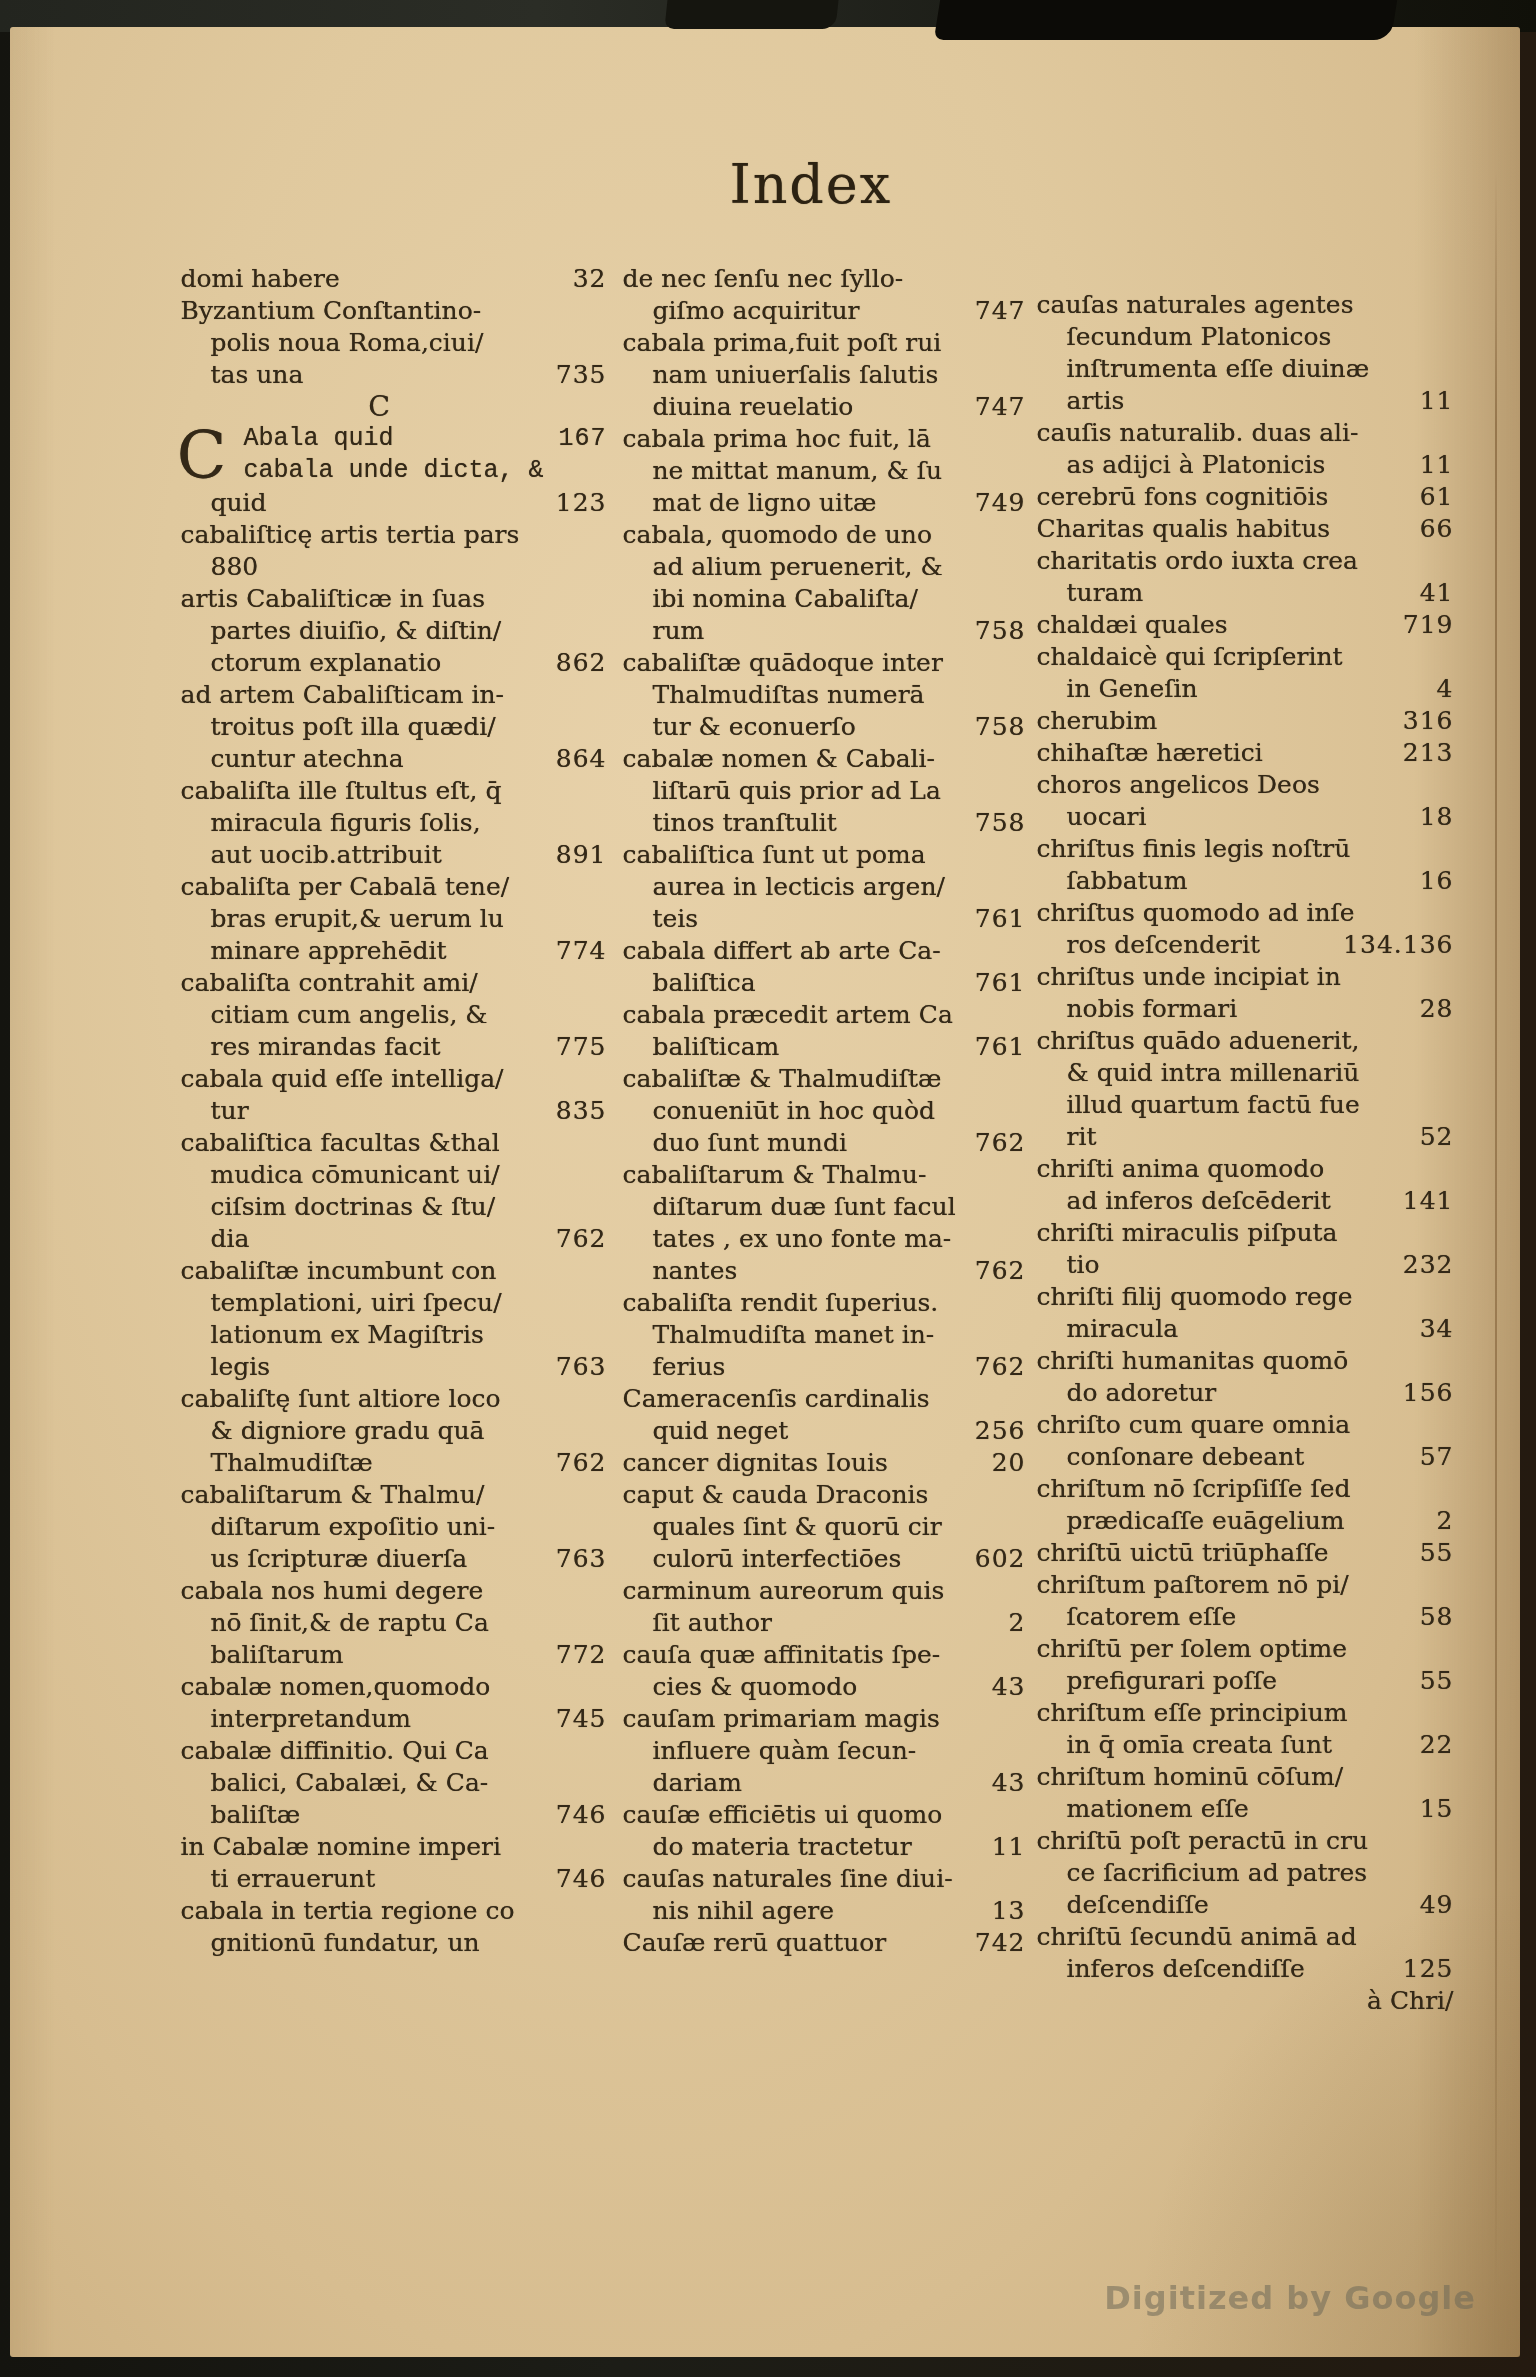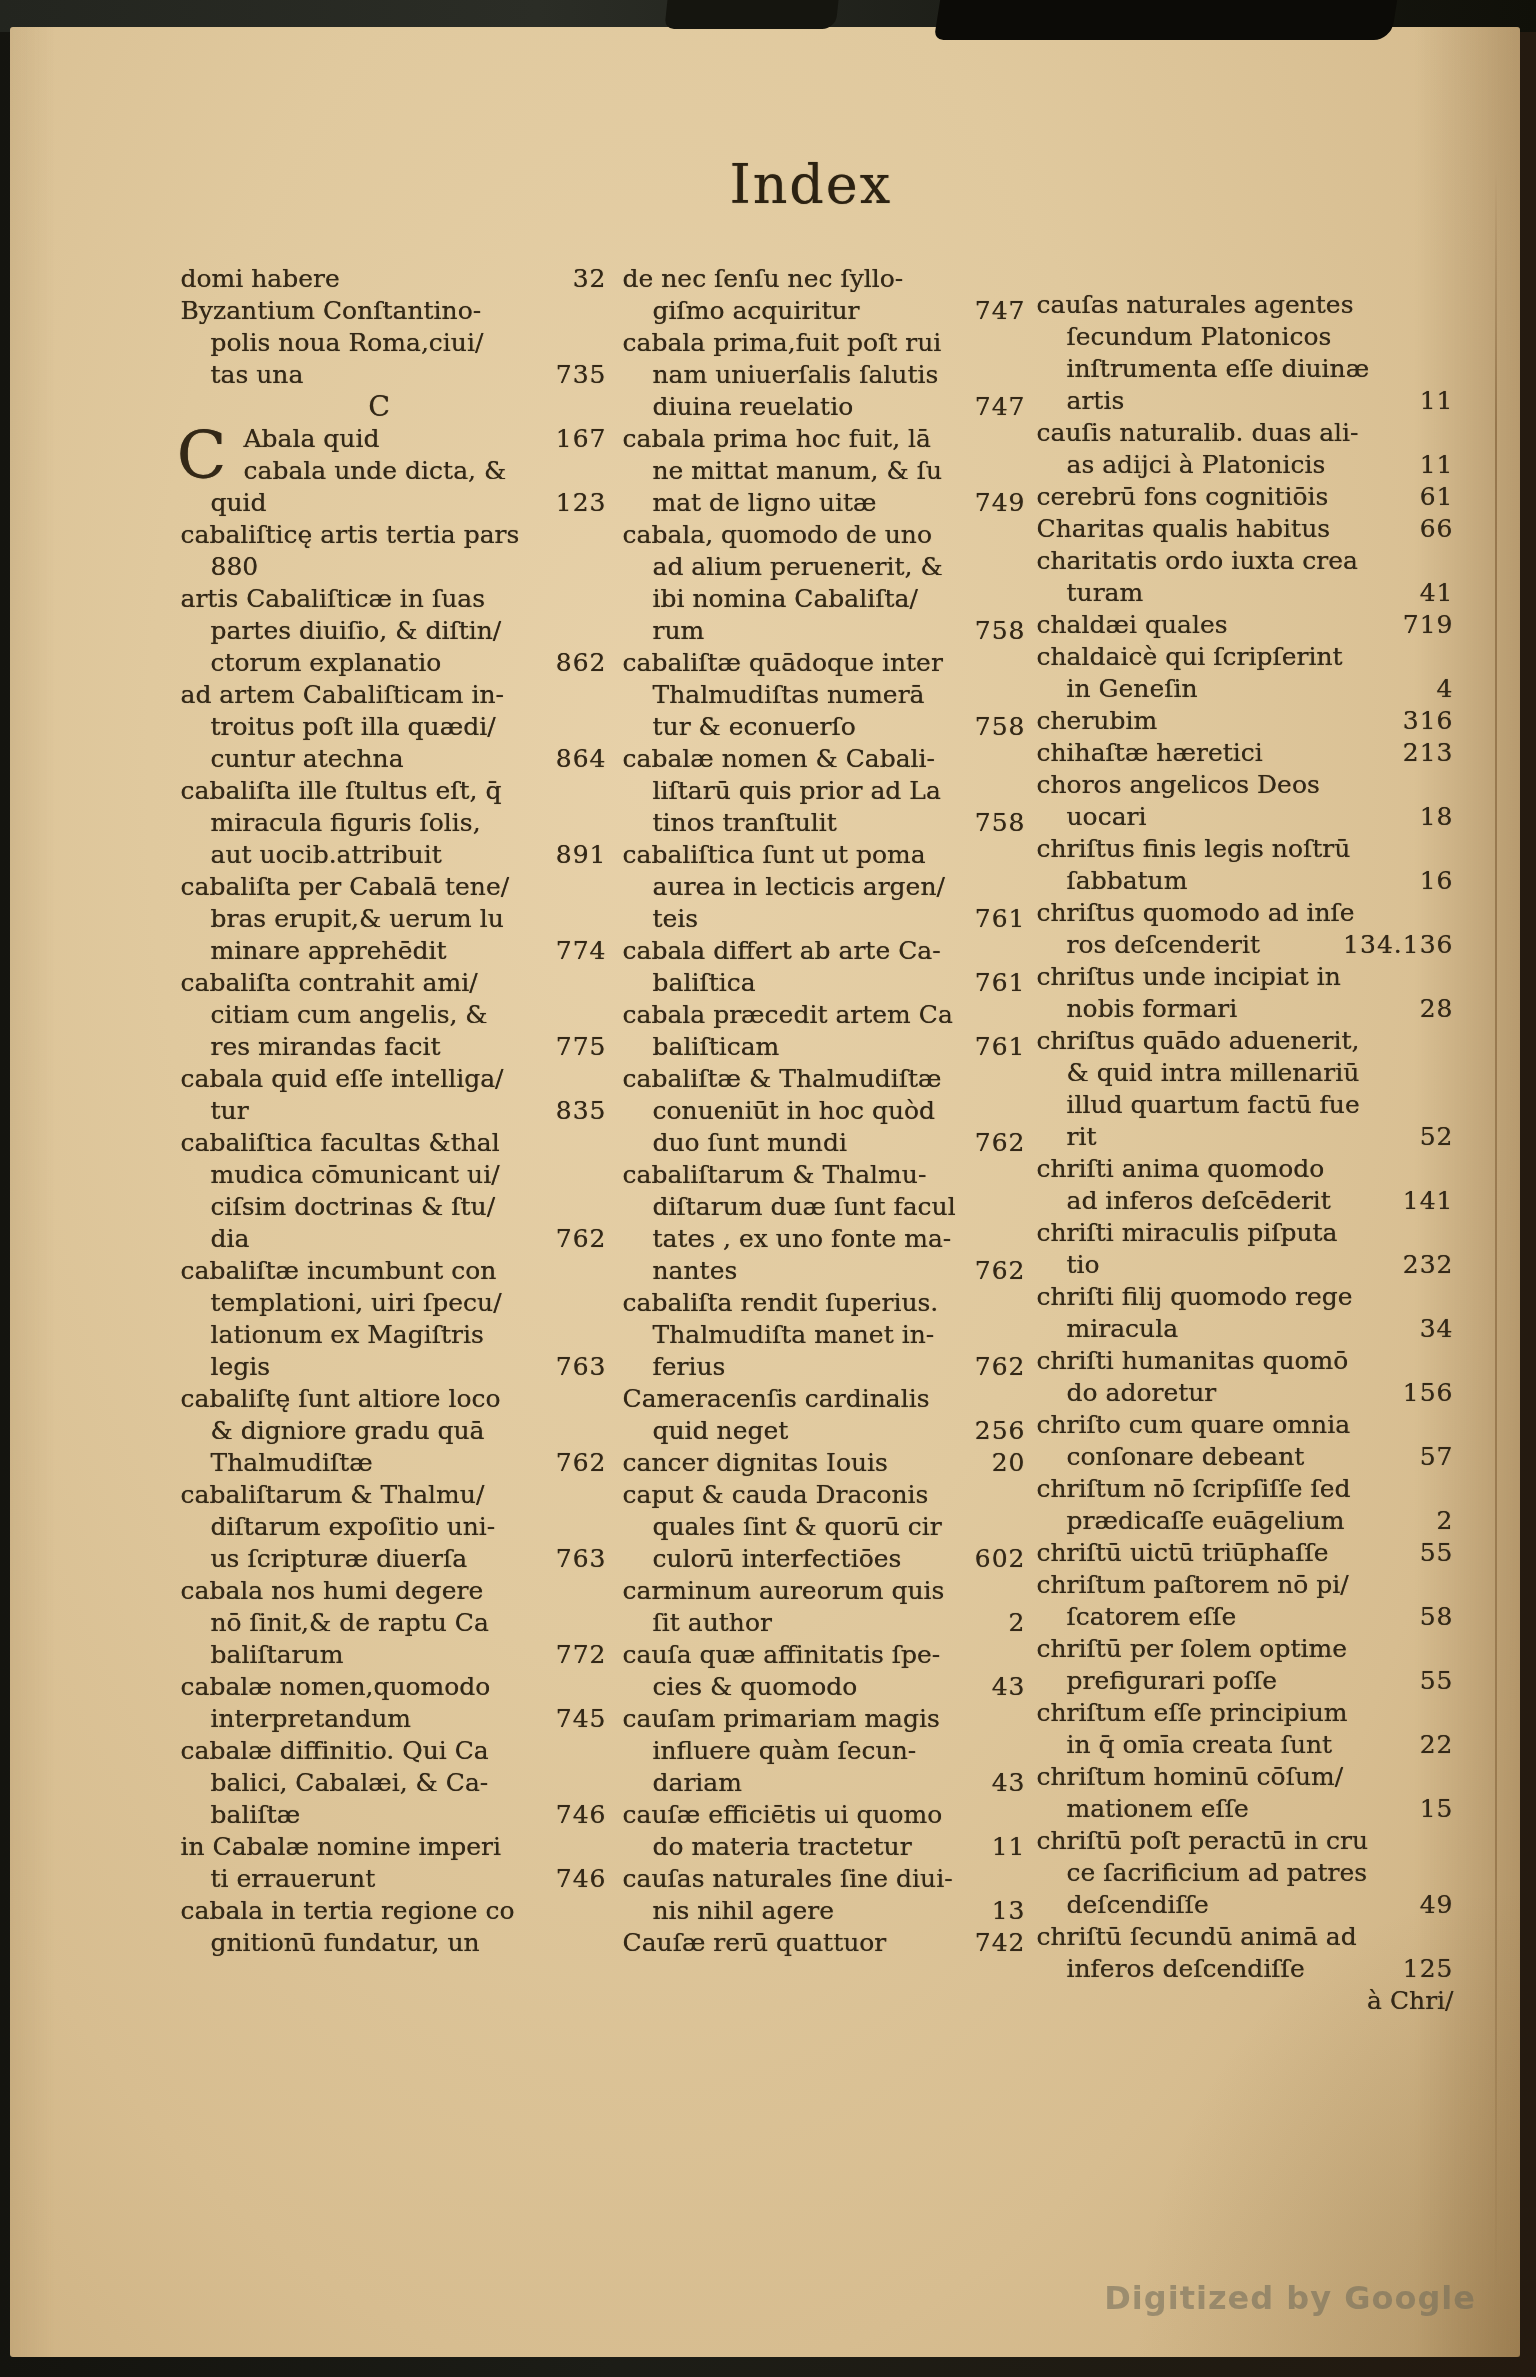--- a/index.html
+++ b/index.html
@@ -41,21 +41,21 @@
   .col-1{left:171px;width:426px;}
   .col-2{left:613px;width:403px;}
   .col-3{left:1027px;width:417px;margin-top:26px;}
 
   .entry{position:relative;}
   .line{display:flex;align-items:baseline;white-space:nowrap;}
   .line .t{}
   .line .n{margin-left:auto;padding-left:9.5px;letter-spacing:1px;}
   .ind0{padding-left:0;}
   .ind1{padding-left:30px;}
-  .ind2{padding-left:63px;}
+  .ind2{padding-left:63px;font-family:Liberation Mono, monospace;}
   .line.right{justify-content:flex-end;}
   .section-header{text-align:center;font-size:28.5px;padding-right:28.5px;}
   .drop-c{position:absolute;left:-3.8px;top:5.7px;font-size:65px;line-height:53px;color:#332817;}
 
   .watermark{
     position:absolute;right:44px;bottom:40px;
     font-family:"DejaVu Sans", sans-serif;
     font-size:32px;color:#6f6a58;opacity:0.55;letter-spacing:1px;font-weight:bold;
   }
 </style>

